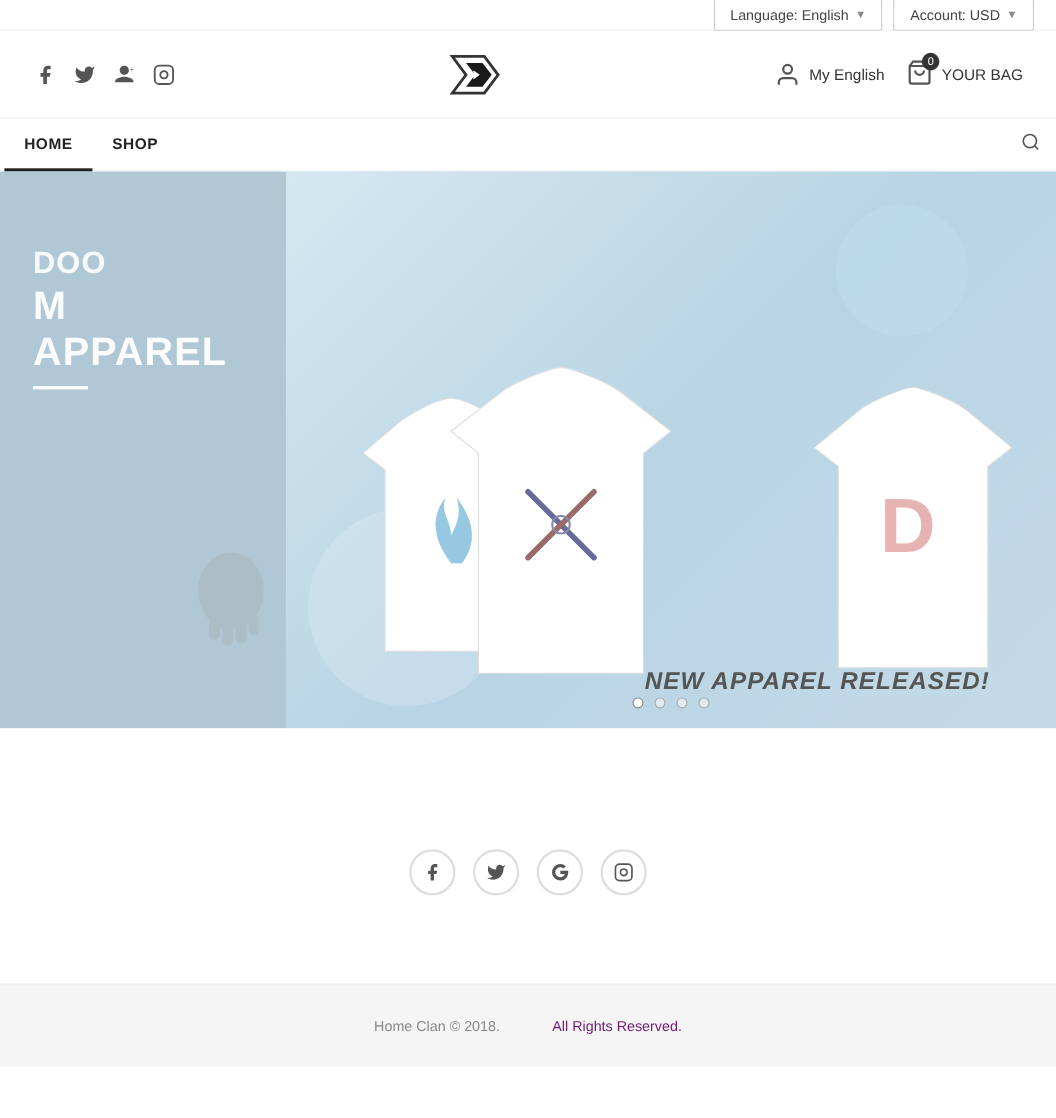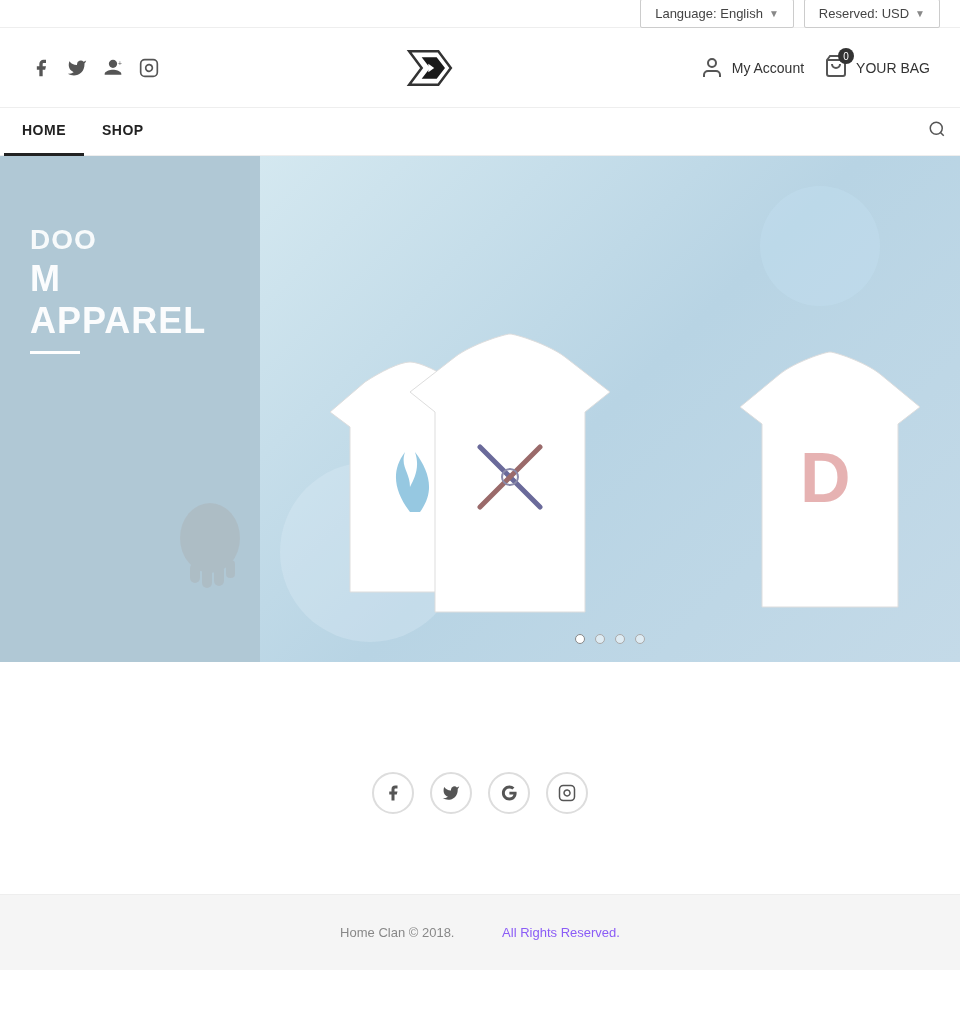--- a/index.html
+++ b/index.html
@@ -269,37 +269,37 @@
     .footer-bottom {
       background: #f5f5f5;
       padding: 30px 20px;
       text-align: center;
       font-size: 13px;
       color: #888;
       border-top: 1px solid #eee;
       margin-top: 40px;
     }
     .footer-bottom a {
-      color: #8b5cf6;
+      color: #701a75;
       text-decoration: none;
       margin-left: 44px;
     }
 
     .spacer { height: 60px; background: #fff; }
   </style>
 </head>
 <body>
 
 <div class="top-bar">
   <button class="top-bar-btn">
     <span>Language: English</span>
     <span class="chevron">▼</span>
   </button>
   <button class="top-bar-btn">
-    <span>Reserved: USD</span>
+    <span>Account: USD</span>
     <span class="chevron">▼</span>
   </button>
 </div>
 
 <div class="header">
   <div class="header-social">
     <a class="social-icon" href="#">
       <svg width="20" height="20" viewBox="0 0 24 24" fill="currentColor">
           <path d="M18 2h-3a5 5 0 0 0-5 5v3H7v4h3v8h4v-8h3l1-4h-4V7a1 1 0 0 1 1-1h3z"></path>
         </svg>
@@ -333,21 +333,21 @@
       <polygon points="28,20 35,25 28,30" fill="white"></polygon>
     </svg>
   </a>
 
   <div class="header-right">
     <div class="account-btn">
       <svg class="account-icon" viewBox="0 0 24 24" fill="none" stroke="currentColor" stroke-width="2">
         <path d="M20 21v-2a4 4 0 0 0-4-4H8a4 4 0 0 0-4 4v2"></path>
         <circle cx="12" cy="7" r="4"></circle>
       </svg>
-      <span>My Account</span>
+      <span>My English</span>
     </div>
     <div class="bag-btn">
       <div class="bag-icon-wrap">
         <svg class="bag-icon" viewBox="0 0 24 24" fill="none" stroke="currentColor" stroke-width="2">
           <path d="M6 2L3 6v14a2 2 0 0 0 2 2h14a2 2 0 0 0 2-2V6l-3-4z"></path>
           <line x1="3" y1="6" x2="21" y2="6"></line>
           <path d="M16 10a4 4 0 0 1-8 0"></path>
         </svg>
         <div class="bag-badge">0</div>
       </div>
@@ -414,20 +414,21 @@
 
       <svg style="position:absolute;bottom:40px;right:30px;" width="200" height="280" viewBox="0 0 200 280">
         <path d="M50 32 L10 65 L32 82 L32 265 L168 265 L168 82 L190 65 L150 32 C135 20 105 10 100 10 C95 10 65 20 50 32Z" fill="white" stroke="#ddd" stroke-width="1"></path>
 
         <g transform="translate(65,90)">
           <text x="5" y="70" font-family="Arial" font-size="70" font-weight="900" fill="#e0a0a0" opacity="0.8">D</text>
         </g>
       </svg>
     </div>
 
+    <div class="slide-caption">NEW APPAREL RELEASED!</div>
 
     <div class="slider-dots">
       <div class="dot active"></div>
       <div class="dot"></div>
       <div class="dot"></div>
       <div class="dot"></div>
     </div>
   </div>
 </div>
 

